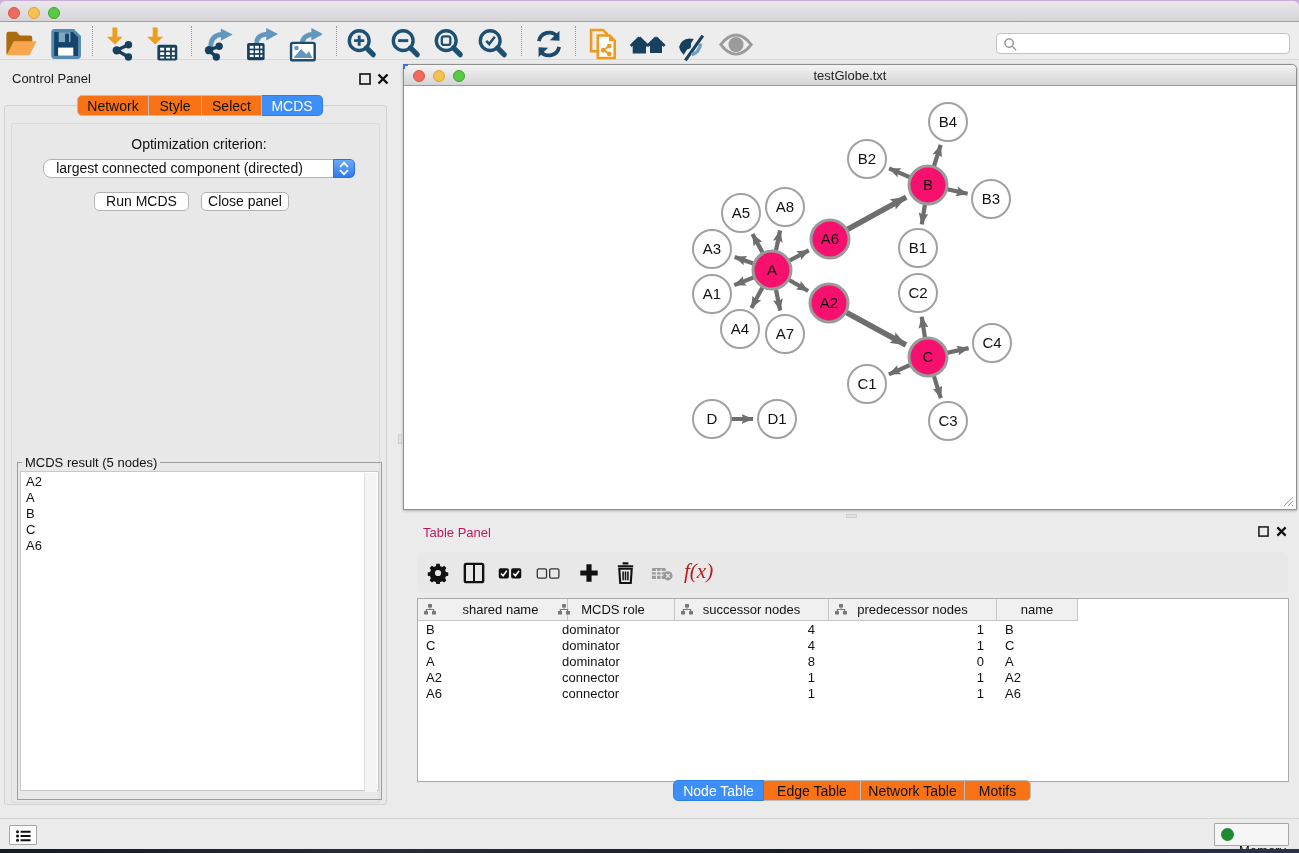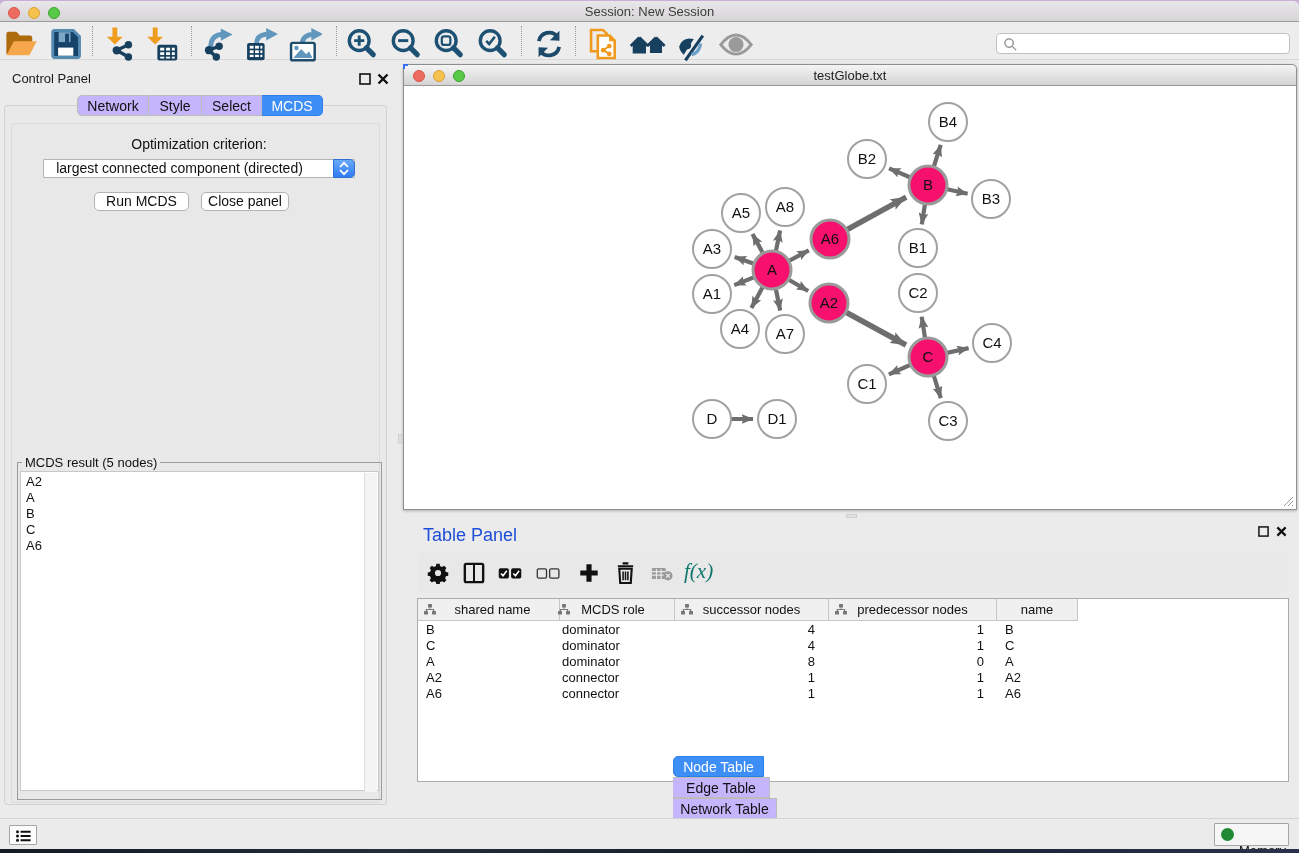--- a/index.html
+++ b/index.html
@@ -19,65 +19,64 @@
 
 #toolbar { left:0; top:23px; width:1299px; height:37px; background:#eeedee; border-bottom:1px solid #d8d7d8; }
 .tsep { position:absolute; top:3px; height:30px; width:0; border-left:1px dotted #9a9a9a; }
 .ticon { position:absolute; top:2.5px; width:36px; height:36px; transform:translateX(-2px); }
 #searchbox { position:absolute; left:996px; top:10px; width:294px; height:21px; background:#fff; border:1px solid #c2c2c2; border-radius:4px; }
 
 #cp-title { left:12px; top:71px; font-size:13px; color:#1a1a1a; }
 .winbtn { position:absolute; top:73px; font-size:12px; color:#111; }
 #cp-border { left:4px; top:105px; width:383px; height:700px; border:1px solid #d2d1d2; border-radius:3px; background:#eae9ea; }
 .seg { position:absolute; display:flex; }
-.seg .s { height:21px; background:#c4b5fd; border:1px solid #bcbcbc; border-left:none; font-size:14px; color:#111;
+.seg .s { height:21px; background:#f97316; border:1px solid #bcbcbc; border-left:none; font-size:14px; color:#111;
   display:flex; align-items:center; justify-content:center; }
 .seg .s:first-child { border-left:1px solid #bcbcbc; border-radius:5px 0 0 5px; }
 .seg .s:last-child { border-radius:0 5px 5px 0; }
 .seg .s.sel { background:#3e8ef7; border-color:#2f7fe8; color:#fff; }
 #tabs-cp { left:77px; top:95px; }
 #tabs-cp .s { padding:0; }
 #opt-label { left:0px; top:136px; width:398px; text-align:center; font-size:14px; color:#111; }
-#dropdown { left:43px; top:159px; width:312px; height:19px; background:#fff; border:1px solid #b3b3b3; border-radius:1px; font-size:14px; color:#111; text-align:center; line-height:17px; padding-right:39px; }
+#dropdown { left:43px; top:159px; width:312px; height:19px; background:#fff; border:1px solid #b3b3b3; border-radius:8px; font-size:14px; color:#111; text-align:center; line-height:17px; padding-right:39px; }
 #dd-step { position:absolute; right:-1px; top:-1px; width:22px; height:19px; border-radius:0 5px 5px 0;
   background:linear-gradient(#6aaaf9,#2e7bf0); border:1px solid #2e6fd8; }
 .btn { position:absolute; height:19px; background:#fff; border:1px solid #b3b3b3; border-radius:5px; font-size:14px; color:#111; text-align:center; line-height:16px; }
 #fieldset { left:17px; top:462px; width:365px; height:338px; border:1px solid #9b9b9b; }
 #legend { left:22px; top:455px; font-size:13px; color:#111; background:#eae9ea; padding:0 3px; }
 #mcds-list { position:absolute; left:20px; top:471px; width:359px; height:320px; background:#fff; border:1px solid #c8c8c8; font-size:13px; color:#111; padding:2px 0 0 5px; line-height:16px; }
 #mcds-scroll { position:absolute; right:1px; top:1px; width:13px; height:319px; background:#f4f4f4; border-left:1px solid #dcdcdc; }
 
 #netwin { left:403px; top:64px; width:894px; height:446px; background:#fff; border:1px solid #8e8e8e; border-radius:5px 5px 0 0; box-shadow:0 1px 3px rgba(0,0,0,.25); }
 #net-titlebar { position:absolute; left:0; top:0; right:0; height:21px; background:linear-gradient(#f4f4f4,#d4d4d4); border-bottom:1px solid #999; border-radius:5px 5px 0 0; }
 #net-titlebar .title { position:absolute; left:0; right:0; top:3px; text-align:center; font-size:13px; color:#222; }
 #net-titlebar .tl { top:5px; }
 #net-titlebar .tl.r { left:9px; } #net-titlebar .tl.y { left:29px; } #net-titlebar .tl.g { left:49px; }
 #bluecorner { position:absolute; left:-1px; top:-1px; width:5px; height:5px; border-left:2px solid #3b6ff0; border-top:2px solid #3b6ff0; }
 
-#tp-title { left:423px; top:525px; font-size:18px; color:#1d4ed8; }
+#tp-title { left:423px; top:525px; font-size:13px; color:#be185d; }
 #tp-toolbar { left:417px; top:552px; width:871px; height:41px; background:#e9e8e9; border-radius:6px; }
 #tp-table { left:417px; top:598px; width:872px; height:184px; background:#fff; border:1px solid #ababab; }
 #tp-header { position:absolute; left:0; top:0; width:660px; height:22px; background:#f1f0f1; border-bottom:1px solid #c6c6c6; }
 .hcol { position:absolute; top:0; height:22px; border-right:1px solid #c6c6c6; font-size:13px; color:#111; text-align:center; line-height:22px; }
 .trow { position:absolute; font-size:13px; color:#111; height:16px; line-height:16px; }
-#tabs-tp { left:673px; top:756px;flex-direction:column; }
+#tabs-tp { left:673px; top:780px; }
 
 #statusbar { left:0; top:818px; width:1299px; height:31px; background:#ecebec; border-top:1px solid #d4d3d4; }
 #listbtn { position:absolute; left:9px; top:6px; width:28px; height:20px; background:#fcfcfc; border:1px solid #a5a5a5; border-radius:1px; }
 #membtn { position:absolute; right:10px; top:4px; width:75px; height:23px; background:#f6f6f6; border:1px solid #a5a5a5; border-radius:1px; font-size:13px; color:#111; }
 #bottomstrip { left:0; top:849px; width:1299px; height:4px; background:linear-gradient(90deg,#141a26,#232d3c 30%,#161d29 60%,#28324a); }
 </style>
 </head>
 <body>
 <div class="abs" id="lavband"></div>
 <div class="abs" id="titlebar">
   <span class="tl r"></span>
     <span class="tl y"></span>
     <span class="tl g"></span>
-  <div class="title">Session: New Session</div>
 </div>
 <div class="abs" id="toolbar">
   <div class="tsep" style="left:92px"></div>
   <div class="tsep" style="left:191px"></div>
   <div class="tsep" style="left:336px"></div>
   <div class="tsep" style="left:521px"></div>
   <div class="tsep" style="left:575px"></div>
 
   <svg class="ticon" style="left:5px" viewBox="0 0 32 32">
     <path d="M3 25 L3 7 Q3 5 5 5 L12 5 L15 8.5 L24 8.5 Q26 8.5 26 10.5 L26 14 Z" fill="#ad6b0e"></path>
@@ -391,25 +390,25 @@
     <g fill="#9a9a9a">
         <rect x="1" y="2" width="15" height="12" rx="1"></rect>
       </g>
     <g stroke="#e9e8e9" stroke-width="1.3">
         <path d="M1 6 H16 M1 9.7 H16 M6 3 V14 M11 3 V14"></path>
       </g>
     <circle cx="18.5" cy="10.5" r="5" fill="#9a9a9a"></circle>
     <path d="M16.5 8.5 L20.5 12.5 M20.5 8.5 L16.5 12.5" stroke="#e9e8e9" stroke-width="1.4"></path>
   </svg>
 
-  <div style="position:absolute;left:267px;top:7px;font-family:'Liberation Serif',serif;font-style:italic;font-size:21px;color:#0f766e">f(x)</div>
+  <div style="position:absolute;left:267px;top:7px;font-family:'Liberation Serif',serif;font-style:italic;font-size:21px;color:#b91c1c">f(x)</div>
 </div>
 <div class="abs" id="tp-table">
   <div id="tp-header">
-    <div class="hcol" style="left:8px;width:134px">shared name</div>
+    <div class="hcol" style="left:16px;width:134px">shared name</div>
     <div class="hcol" style="left:134px;width:123px">MCDS role</div>
     <div class="hcol" style="left:257px;width:154px">successor nodes</div>
     <div class="hcol" style="left:411px;width:168px">predecessor nodes</div>
     <div class="hcol" style="left:579px;width:81px">name</div>
   </div>
   <svg style="position:absolute;left:6px;top:5px" width="12" height="11" viewBox="0 0 12 11">
       <g fill="#777">
         <rect x="4" y="0" width="4" height="3.4" rx="0.5"></rect>
         <rect x="0" y="7" width="4" height="3.4" rx="0.5"></rect>
         <rect x="8" y="7" width="4" height="3.4" rx="0.5"></rect>

